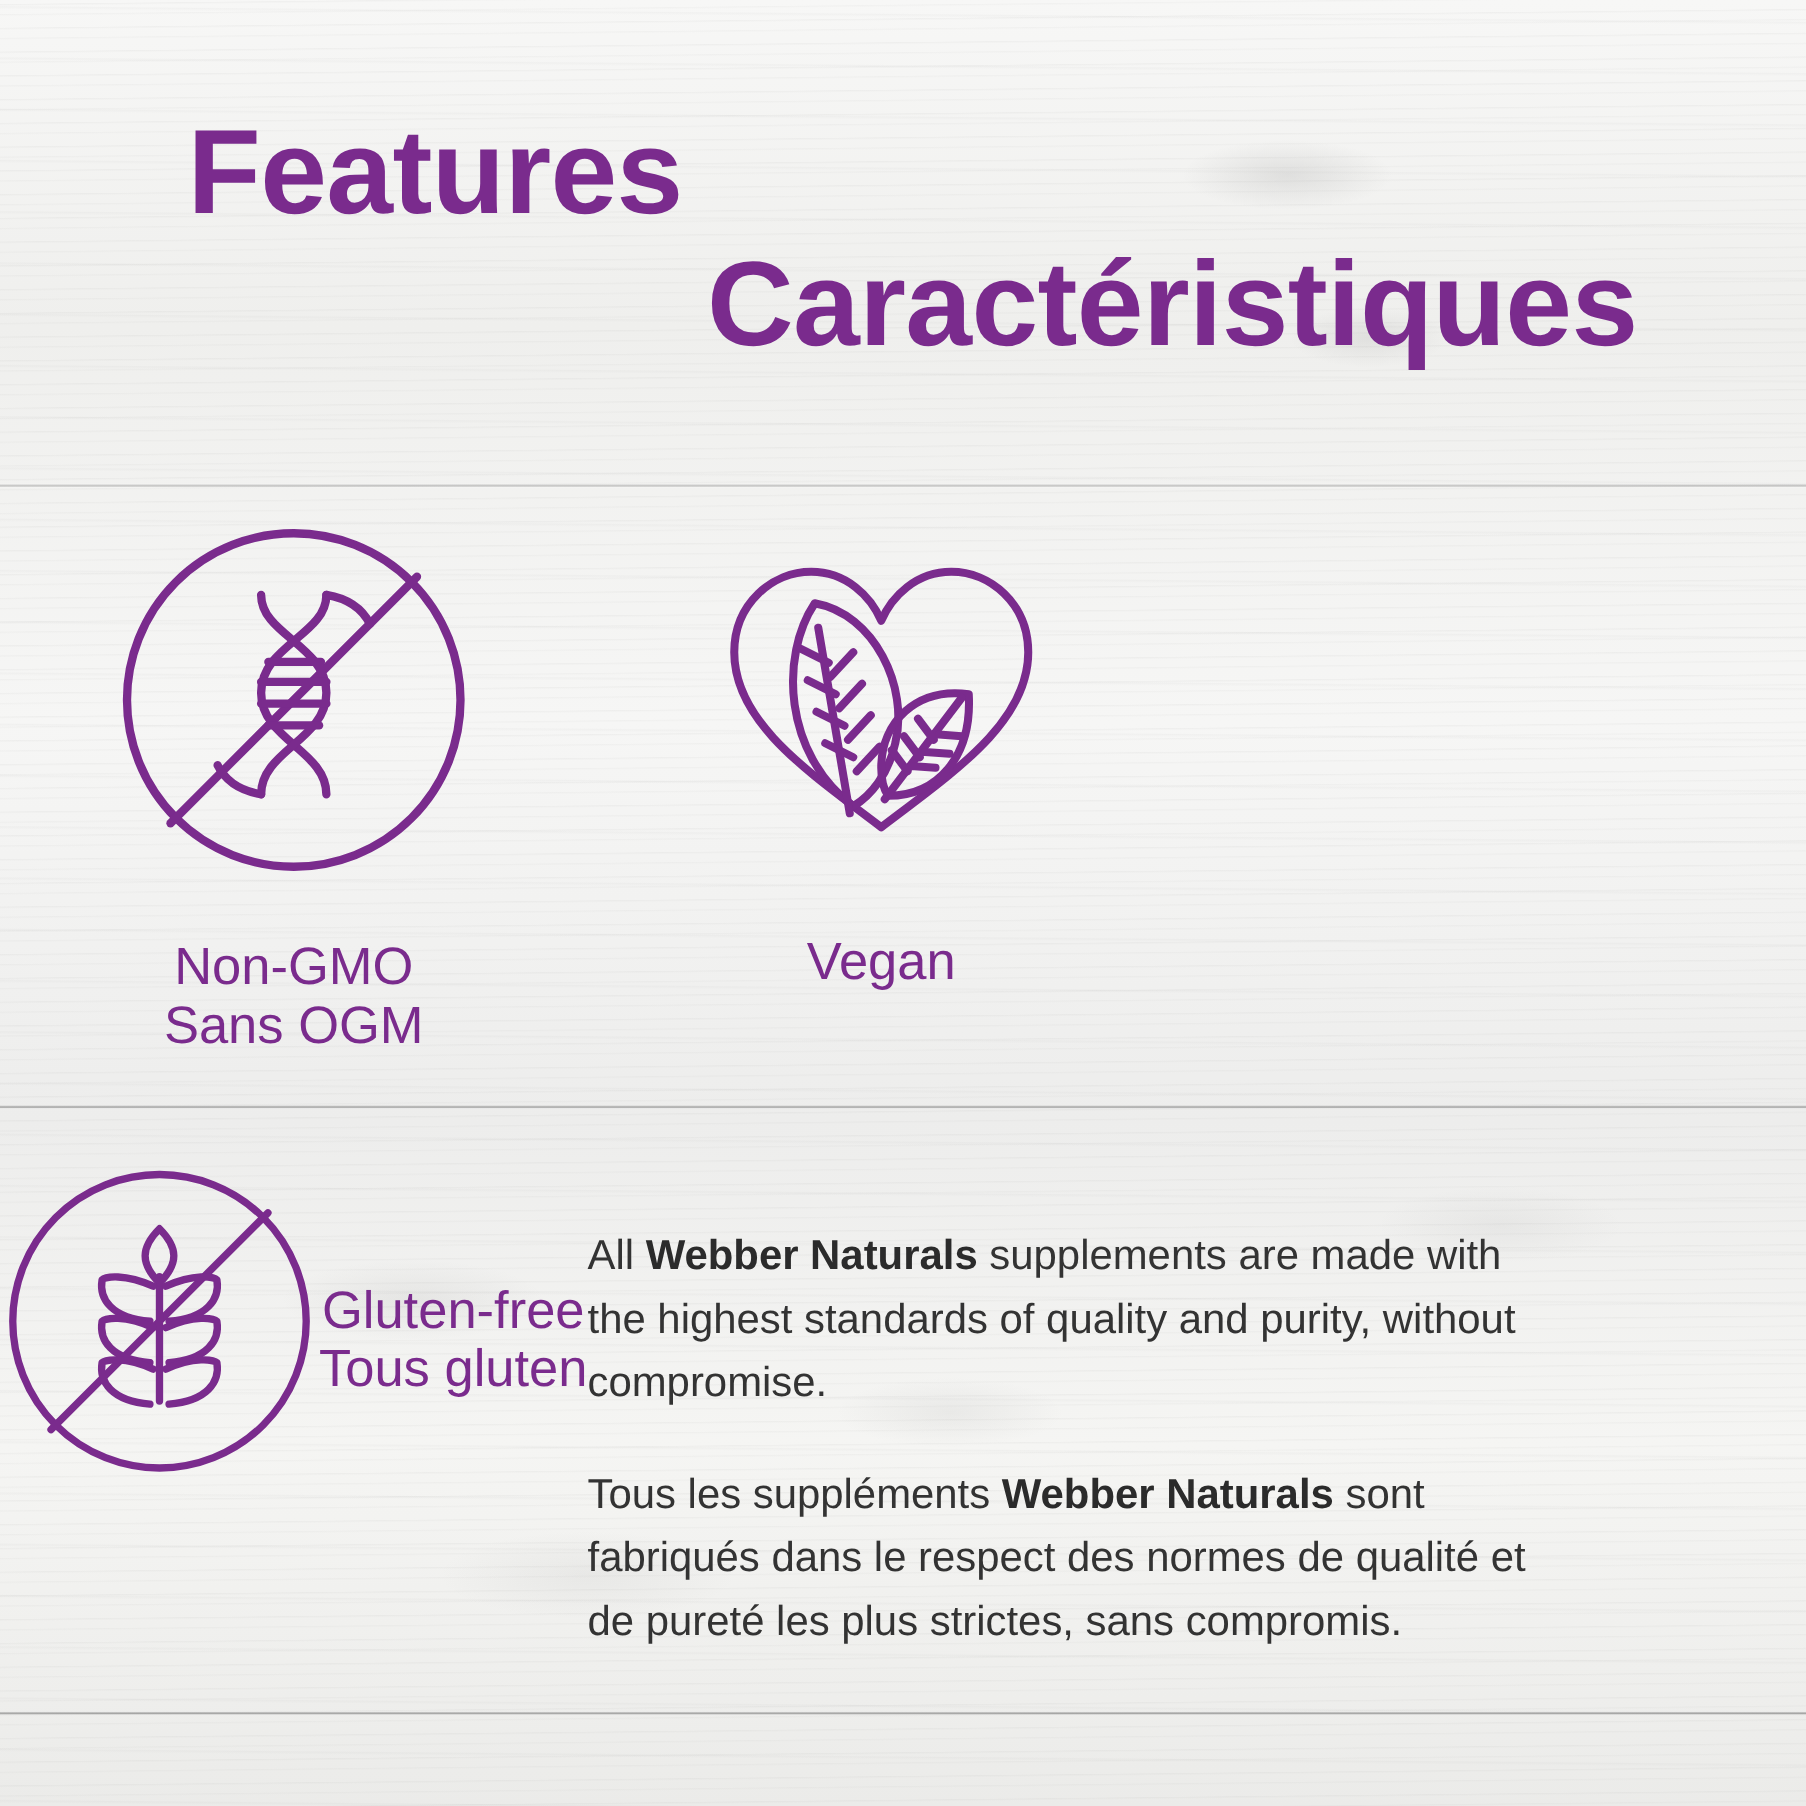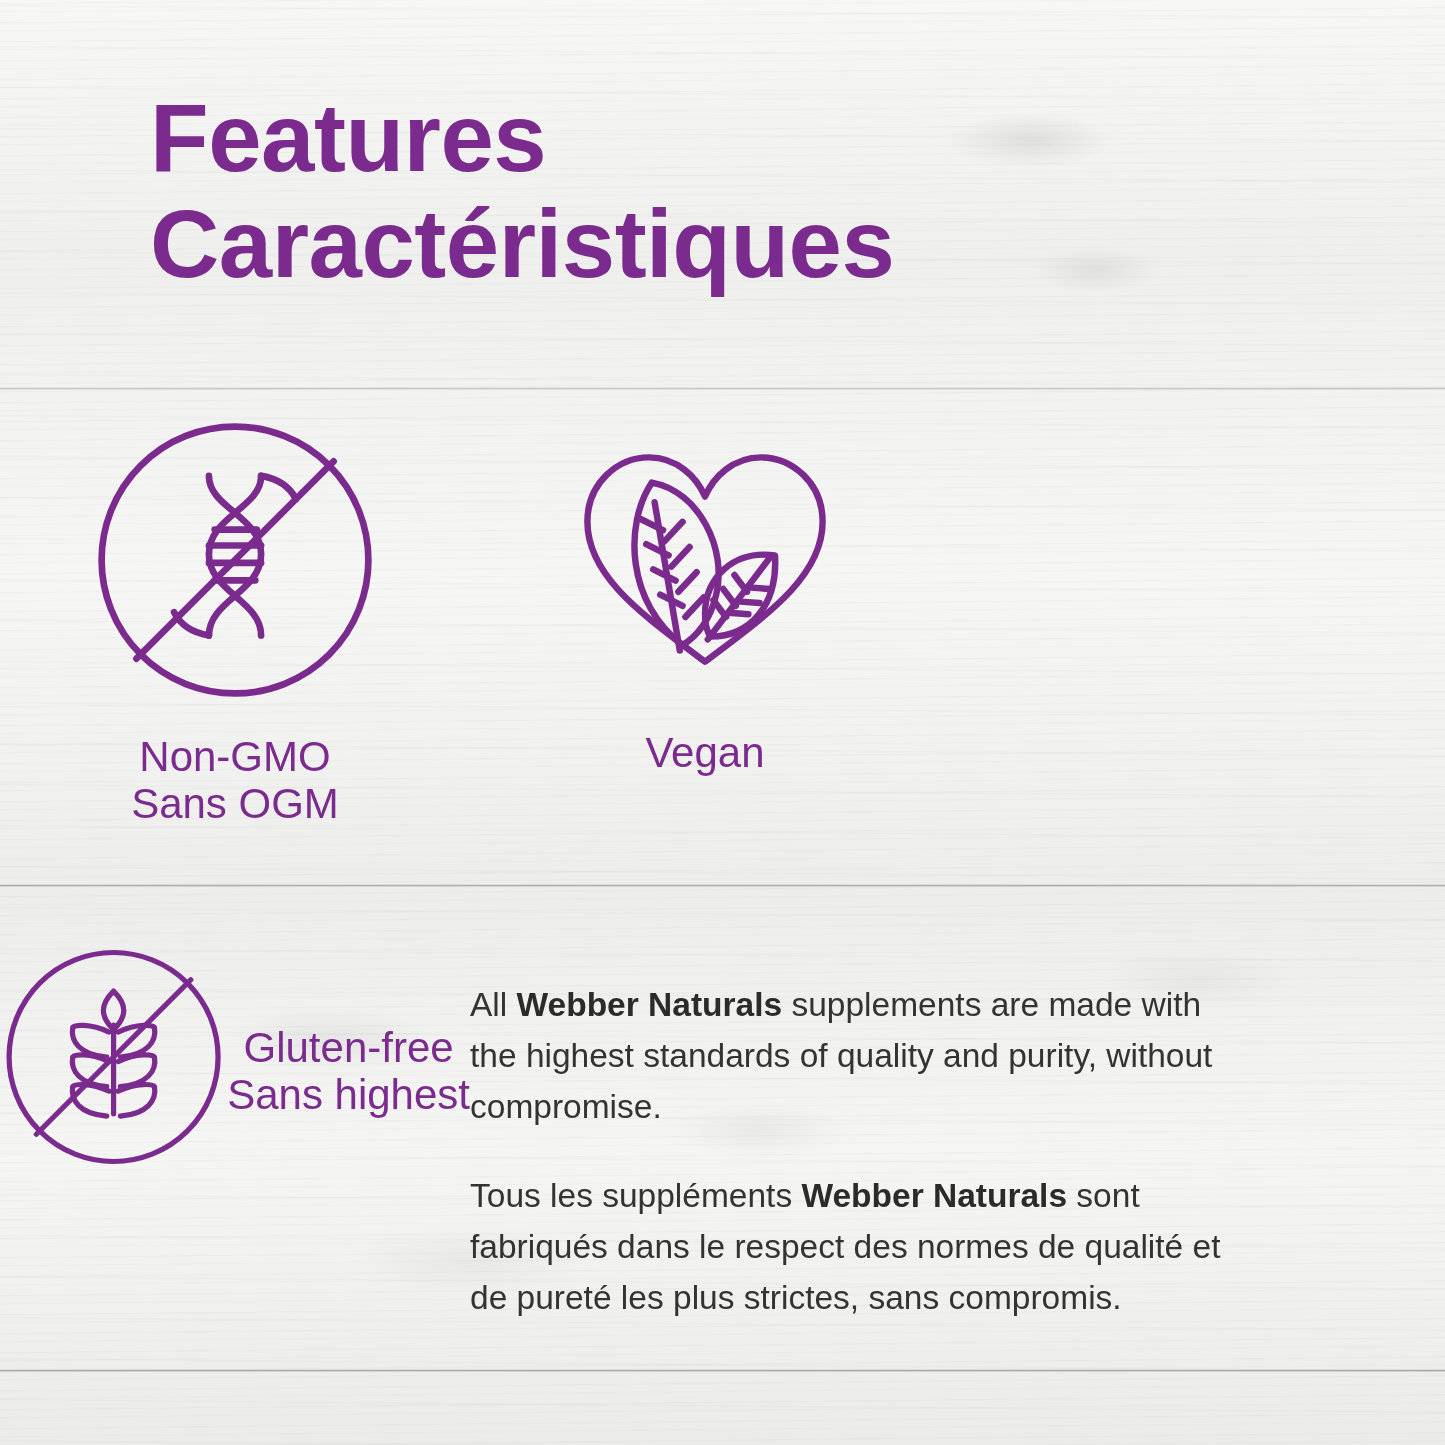--- a/index.html
+++ b/index.html
@@ -72,35 +72,36 @@
     width: 1160px;
   }
   .title-line {
     color: #7a2b8d;
     font-weight: 700;
     letter-spacing: -0.5px;
     line-height: 1.04;
     white-space: nowrap;
   }
   .title-en { font-size: 96px; }
-  .title-fr { font-size: 96px; margin-top: 6px; }
+  .title-fr { font-size: 96px; margin-top: 6px; text-align: right; }
 
   
   .row-top {
     position: absolute;
     top: 415px;
     left: 0;
     width: 1445px;
     display: flex;
     align-items: flex-start;
   }
   .col {
     display: flex;
     flex-direction: column;
     align-items: center;
+    gap: 16px;
   }
   .col-1 { width: 470px; }
   .col-2 { width: 470px; }
   .col-3 { width: 470px; }
 
   .icon-box {
     width: 290px;
     height: 290px;
     display: block;
   }
@@ -233,21 +234,21 @@
           <path d="M96 104 C78 96 66 98 64 100 C62 112 70 124 94 126"></path>
           <path d="M96 130 C78 122 66 124 64 126 C62 138 70 150 94 152"></path>
 
           <path d="M104 78 C122 70 134 72 136 74 C138 86 130 98 106 100"></path>
           <path d="M104 104 C122 96 134 98 136 100 C138 112 130 124 106 126"></path>
           <path d="M104 130 C122 122 134 124 136 126 C138 138 130 150 106 152"></path>
         </g>
       </svg>
       <div class="labels">
         <span class="en">Gluten-free</span>
-        <span class="fr">Sans highest</span>
+        <span class="fr">Tous gluten</span>
       </div>
     </div>
 
     <div class="bottom-right">
       <p class="body-par"><span>All </span><b>Webber Naturals</b><span> supplements are made with the highest standards of quality and purity, without compromise.</span></p>
       <p class="body-par"><span>Tous les suppléments </span><b>Webber Naturals</b><span> sont fabriqués dans le respect des normes de qualité et de pureté les plus strictes, sans compromis.</span></p>
     </div>
   </div>
 
 </div>

